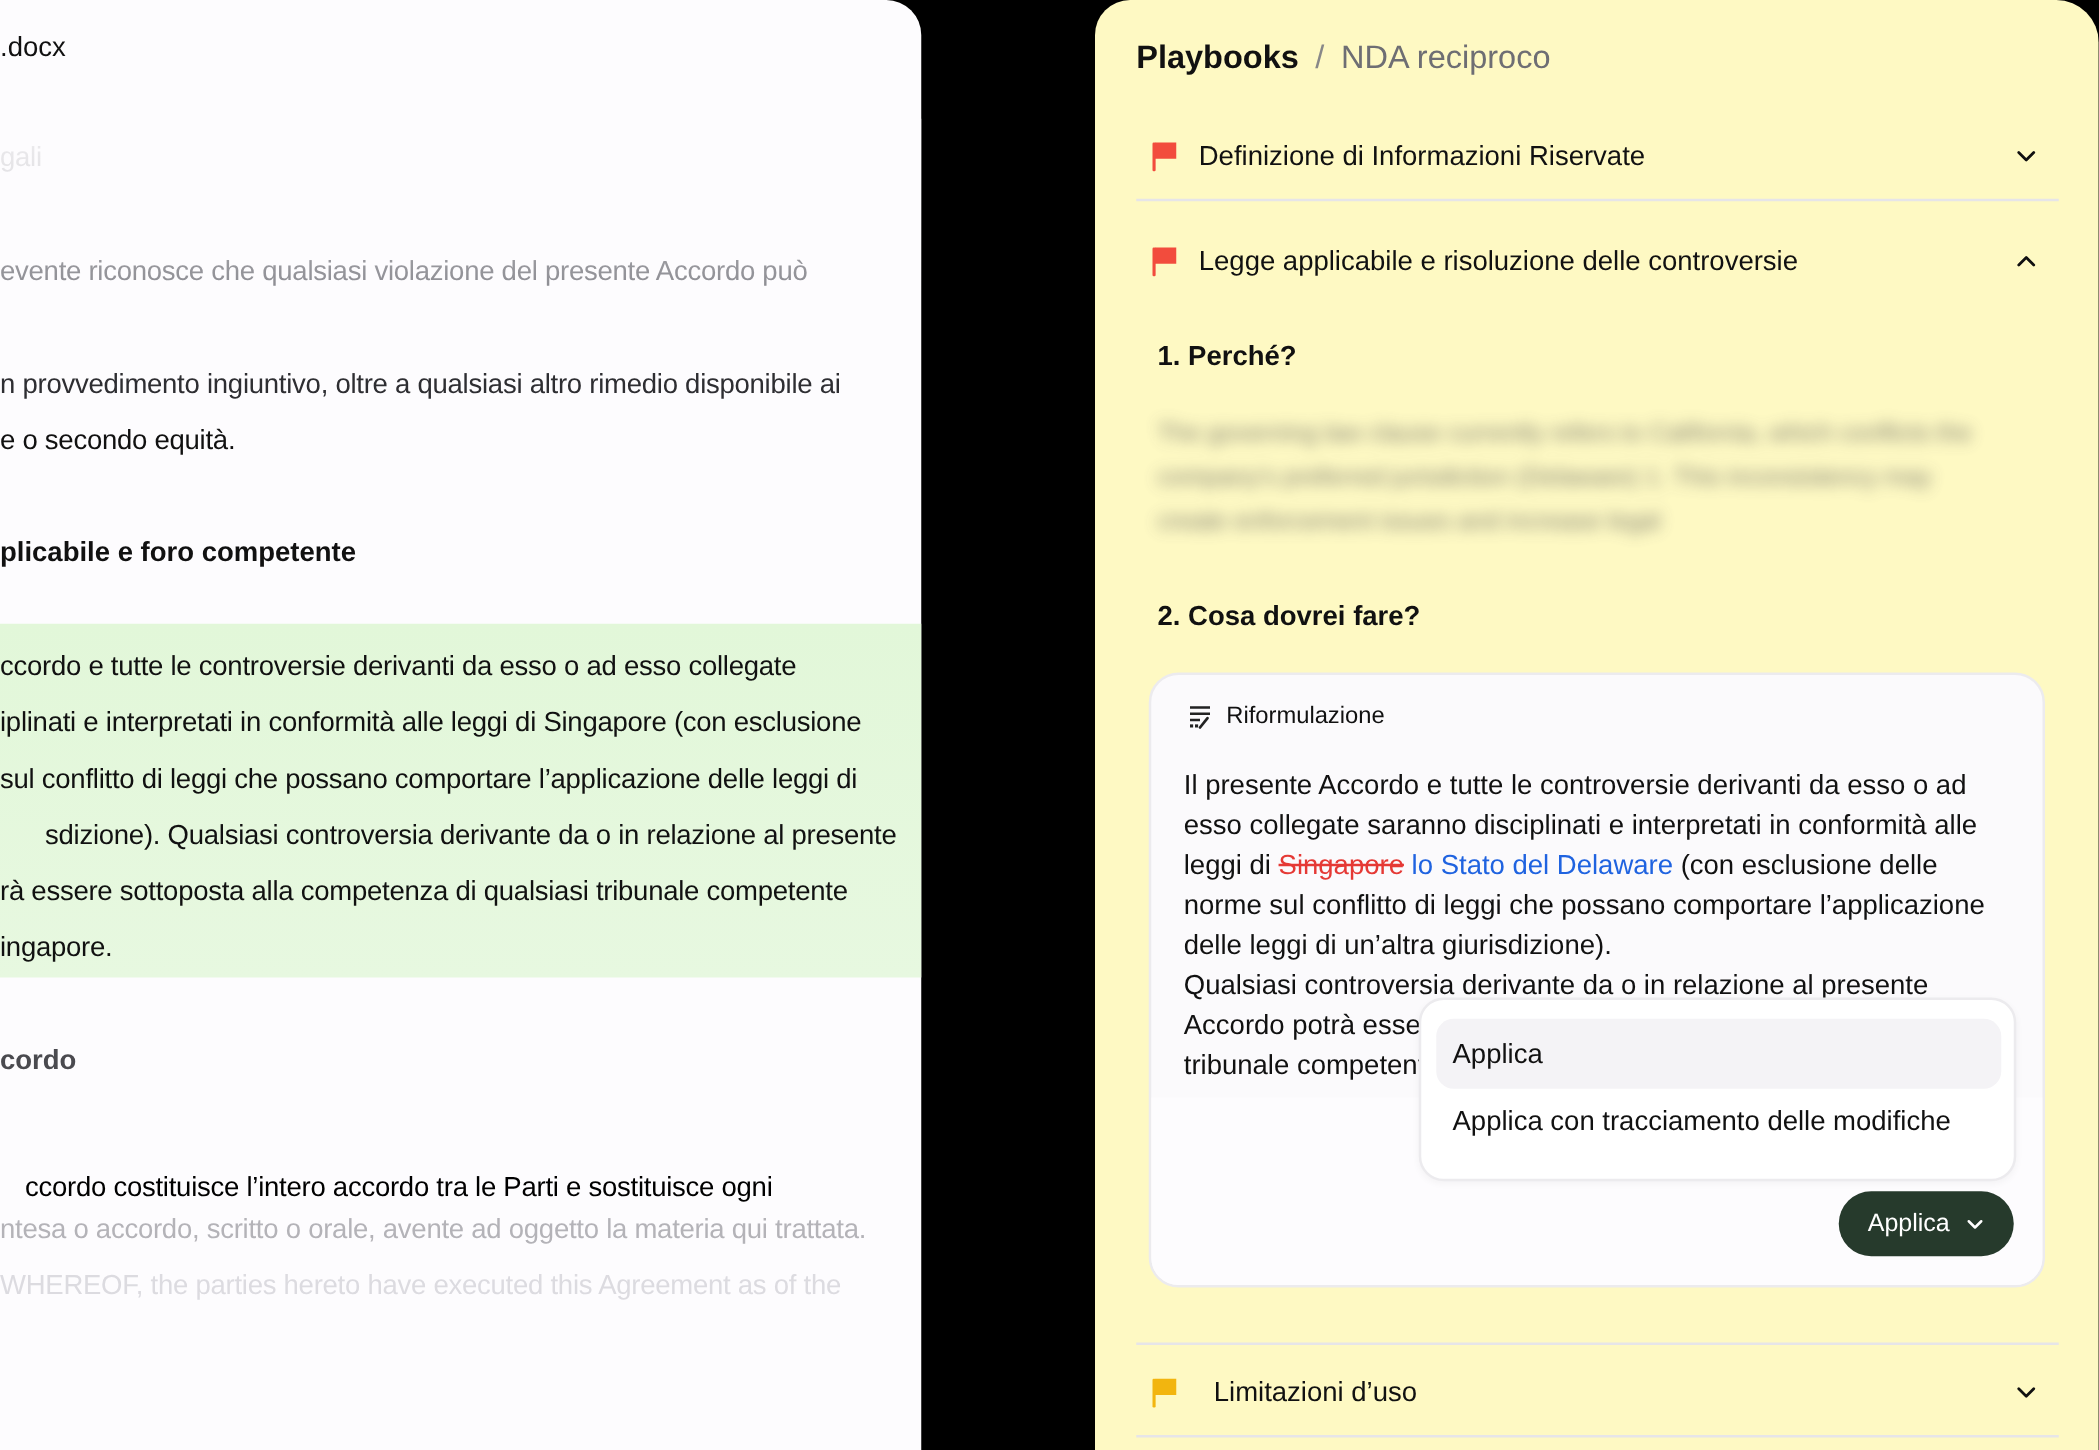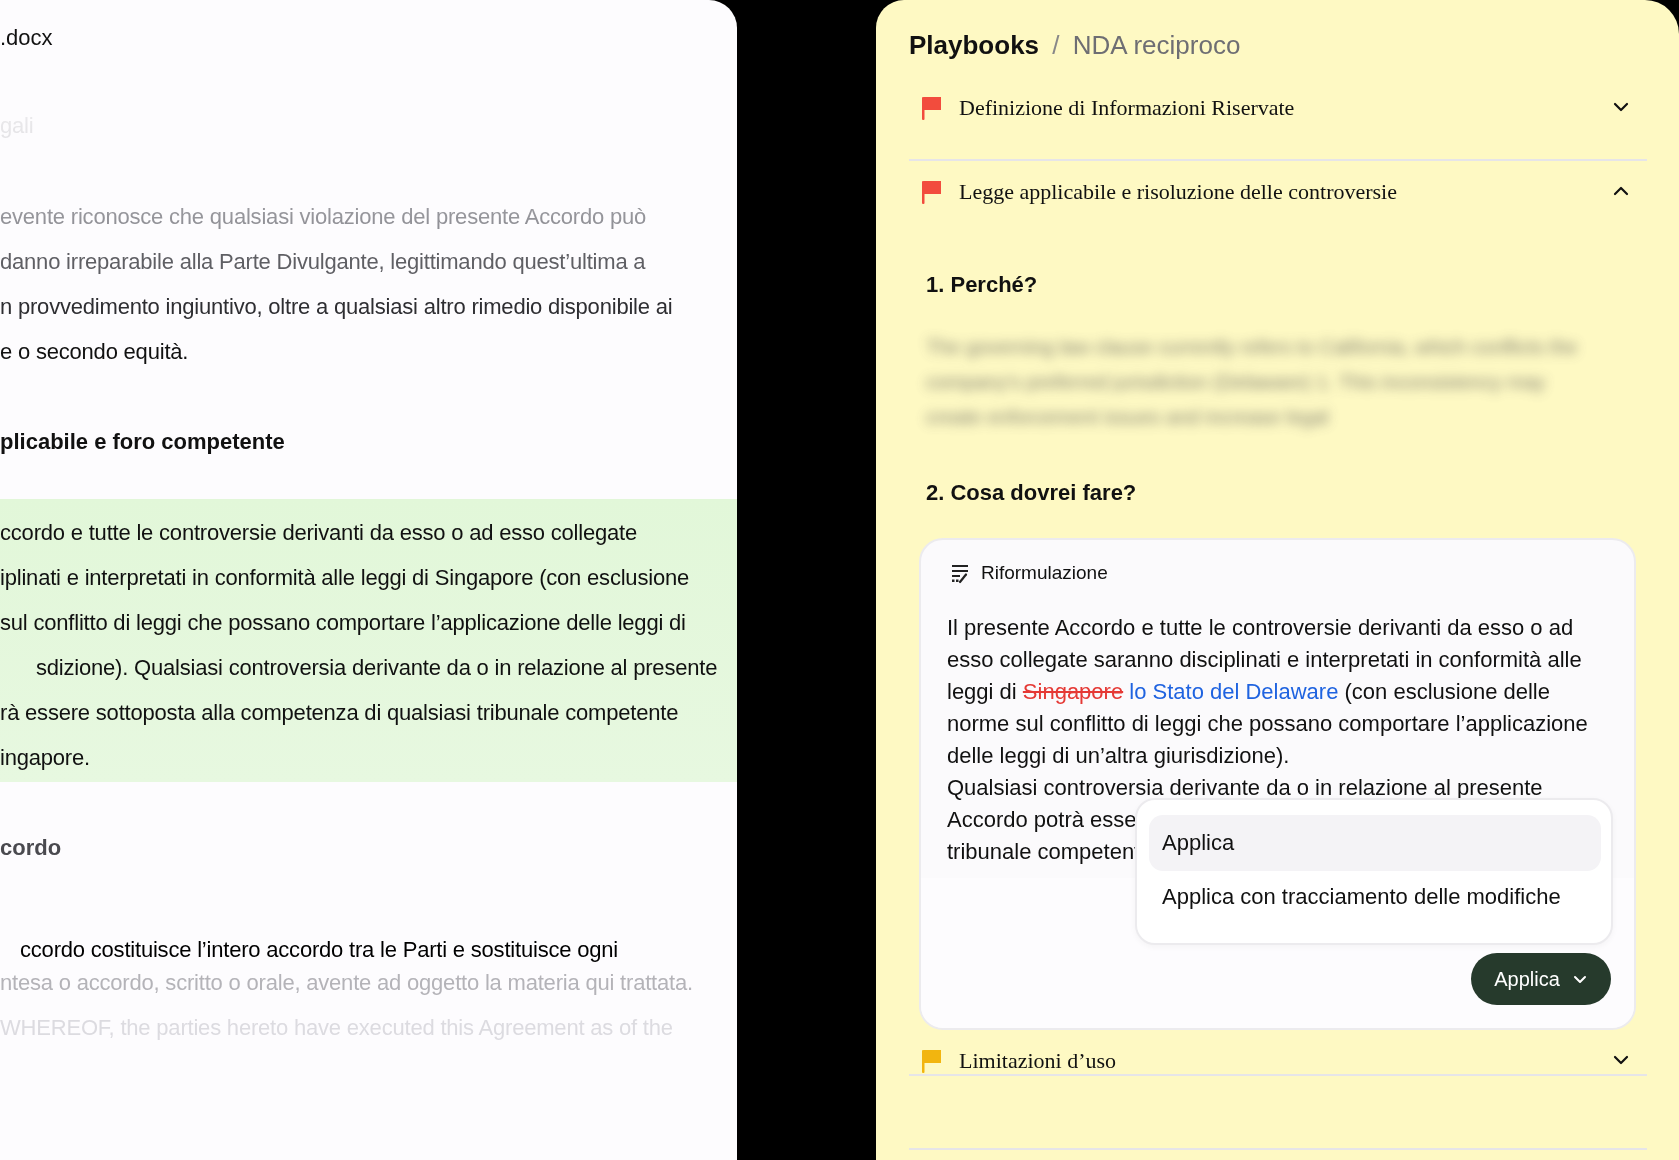--- a/index.html
+++ b/index.html
@@ -35,21 +35,21 @@
     background: #fef9c3;
     border-top-left-radius: 28px; border-top-right-radius: 34px;
   }
   .breadcrumb { position: absolute; left: 33px; top: 30px; font-size: 26px; white-space: nowrap; }
   .breadcrumb .root { font-weight: bold; color: #111; }
   .breadcrumb .sep { color: #888; margin: 0 6px; }
   .breadcrumb .current { color: #6e6e73; }
 
   .section-row {
     position: absolute; left: 33px; width: 738px; height: 60px;
-    display: flex; align-items: flex-start; cursor: pointer; font-family: Liberation Serif, serif;
+    display: flex; align-items: center; cursor: pointer;
   }
   .section-row .flag { width: 22px; height: 26px; margin-left: 12px; margin-right: 16px; flex: none; }
   .section-row .label { font-size: 22px; color: #111; flex: 1; white-space: nowrap; }
   .section-row .chev { width: 24px; height: 24px; margin-right: 14px; flex: none; }
   .hr { position: absolute; left: 33px; width: 738px; height: 2px; background: #e6e5e8; }
 
   .subhead { position: absolute; left: 50px; font-size: 22px; font-weight: bold; color: #111; white-space: nowrap; }
   .blurred {
     position: absolute; left: 50px; top: 330px; width: 680px;
     font-size: 20px; line-height: 35px; color: #555;
@@ -94,21 +94,20 @@
 </style>
 </head>
 <body>
 
 <div class="doc-pane">
   <div class="filename">.docx</div>
 
   <div class="doc-line" style="top:113px; color:#c9c8cc;">gali</div>
 
   <div class="doc-line" style="top:204px; color:#8a8a90;">evente riconosce che qualsiasi violazione del presente Accordo può</div>
-  <div class="doc-line" style="top:249px; color:#5f5f64;">danno irreparabile alla Parte Divulgante, legittimando quest’ultima a</div>
   <div class="doc-line" style="top:294px; color:#2e2e32;">n provvedimento ingiuntivo, oltre a qualsiasi altro rimedio disponibile ai</div>
   <div class="doc-line" style="top:339px; color:#111;">e o secondo equità.</div>
 
   <div class="doc-heading" style="top:429px; color:#111;">plicabile e foro competente</div>
 
   <div class="highlight-block"></div>
   <div class="doc-line" style="top:520px; color:#111;">ccordo e tutte le controversie derivanti da esso o ad esso collegate</div>
   <div class="doc-line" style="top:565px; color:#111;">iplinati e interpretati in conformità alle leggi di Singapore (con esclusione</div>
   <div class="doc-line" style="top:610px; color:#111;">sul conflitto di leggi che possano comportare l’applicazione delle leggi di</div>
   <div class="doc-line" style="top:655px; color:#111;padding-left:36px;">sdizione). Qualsiasi controversia derivante da o in relazione al presente</div>
@@ -188,21 +187,21 @@
 
   <button class="apply-btn">
     <span>Applica</span>
     <svg width="16" height="16" viewBox="0 0 16 16">
       <path d="M3 6 L8 11 L13 6" fill="none" stroke="#fff" stroke-width="2" stroke-linecap="round" stroke-linejoin="round"></path>
     </svg>
   </button>
 
   <div class="hr" style="top:1074px;"></div>
 
-  <div class="section-row" style="top:1048px;">
+  <div class="section-row" style="top:1084px;gap:12px;">
     <svg class="flag" viewBox="0 0 22 26">
       <rect x="1" y="2" width="2.5" height="23" rx="1" fill="#f2b50f"></rect>
       <path d="M3 2 H20 V15 H3 Z" fill="#f2b50f"></path>
     </svg>
     <span class="label">Limitazioni d’uso</span>
     <svg class="chev" viewBox="0 0 24 24">
       <path d="M6 9 L12 15 L18 9" fill="none" stroke="#111" stroke-width="2.2" stroke-linecap="round" stroke-linejoin="round"></path>
     </svg>
   </div>
   <div class="hr" style="top:1148px;"></div>

